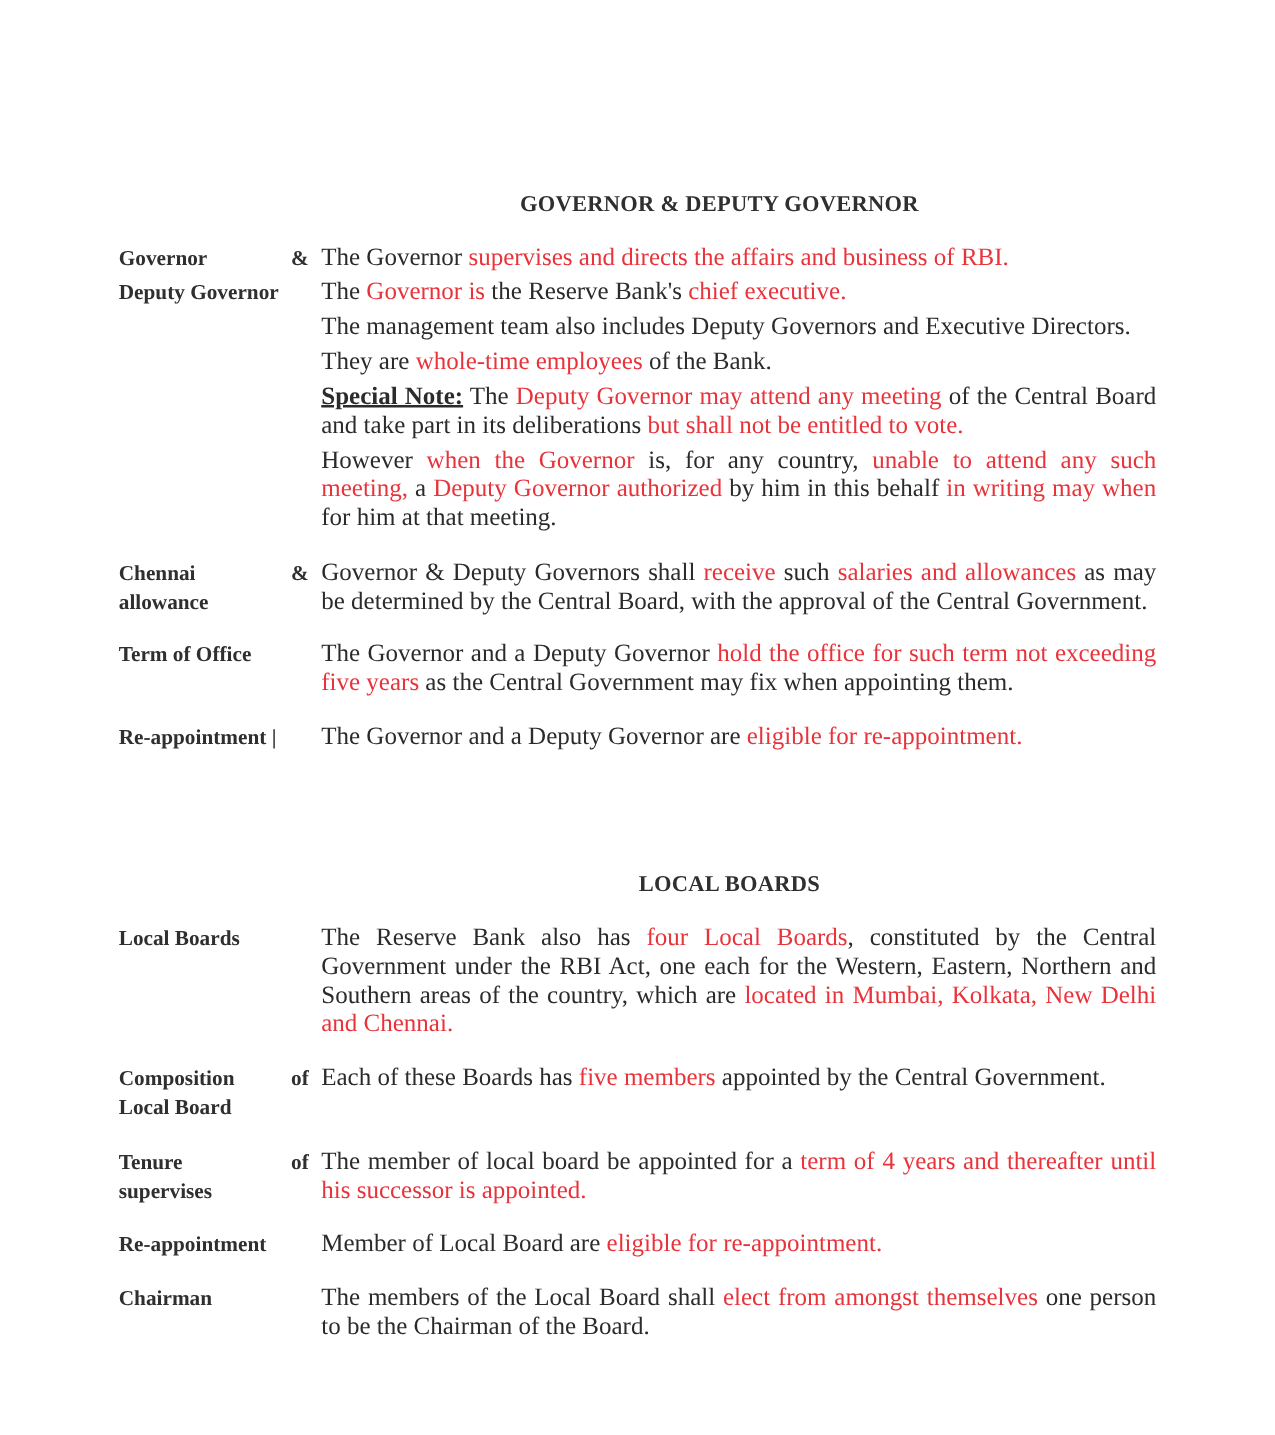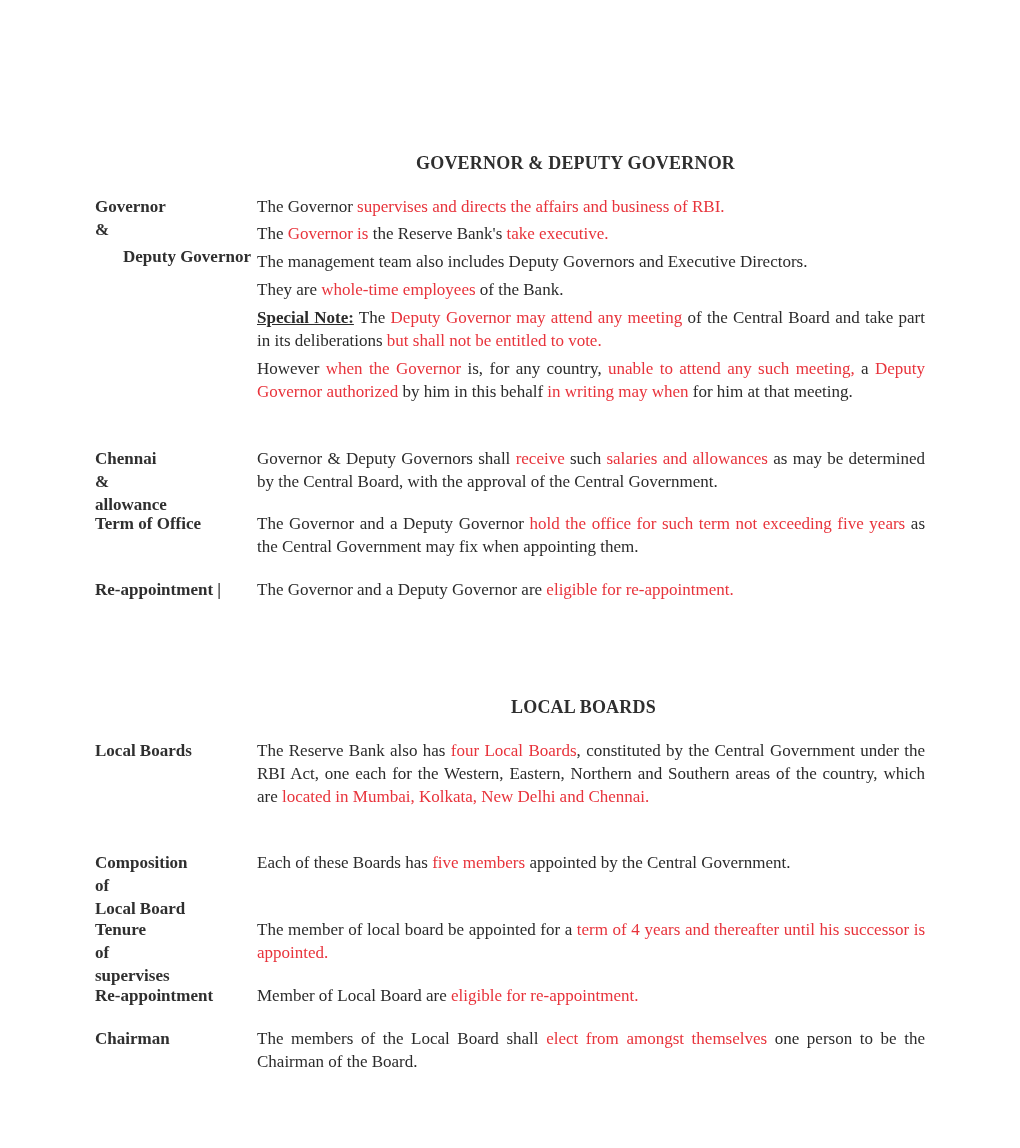--- a/index.html
+++ b/index.html
@@ -11,49 +11,49 @@
     .page { position: absolute; left: 0; top: 0; width: 1020px; height: 1080px; }
     .heading {
       position: absolute; font-weight: bold; font-size: 18px; color: #2f2f2f;
       letter-spacing: 0.2px; white-space: nowrap;
     }
     .row { position: absolute; left: 95px; width: 832px; }
     .label {
       position: absolute; left: 0; top: 0; width: 152px;
       font-weight: bold; font-size: 17px; line-height: 23px; color: #2f2f2f;
     }
-    .label .lline { display: flex; justify-content: space-between; white-space: nowrap; flex-direction: column; }
+    .label .lline { display: flex; justify-content: space-between; white-space: nowrap; }
     .body {
       position: absolute; left: 162px; top: 0; width: 668px;
-      font-size: 17px; line-height: 23px; text-align: justify;
+      font-size: 20px; line-height: 23px; text-align: justify;
     }
     .body p { margin: 0; }
     .hl { color: #e8333b; }
     .ul { font-weight: bold; text-decoration: underline; margin-top: 27px; }
   </style>
 </head>
 <body>
 
 <div class="page">
 
   <div class="heading" style="left:416px; top:153px;">GOVERNOR &amp; DEPUTY GOVERNOR</div>
 
   <div class="row" style="top:195px;">
     <div class="label">
       <div class="lline">
           <span>Governor</span>
           <span>&amp;</span>
         </div>
-      <div class="lline" style="margin-top:4px;margin-left:28px;">
+      <div class="lline" style="margin-top:4px;">
           <span>Deputy Governor</span>
         </div>
     </div>
     <div class="body">
       <p style="margin-bottom:4px;"><span>The Governor </span><span class="hl">supervises and directs the affairs and business of RBI.</span></p>
-      <p style="margin-bottom:5px;"><span>The </span><span class="hl">Governor is</span><span> the Reserve Bank's </span><span class="hl">take executive.</span></p>
+      <p style="margin-bottom:5px;"><span>The </span><span class="hl">Governor is</span><span> the Reserve Bank's </span><span class="hl">chief executive.</span></p>
       <p style="margin-bottom:5px;"><span>The management team also includes Deputy Governors and Executive Directors.</span></p>
       <p style="margin-bottom:5px;"><span>They are </span><span class="hl">whole-time employees</span><span> of the Bank.</span></p>
       <p style="margin-bottom:5px;"><span class="ul">Special Note:</span><span> The </span><span class="hl">Deputy Governor may attend any meeting</span><span> of the Central Board and take part in its deliberations </span><span class="hl">but shall not be entitled to vote.</span></p>
       <p><span>However </span><span class="hl">when the Governor</span><span> is, for any country, </span><span class="hl">unable to attend any such meeting,</span><span> a </span><span class="hl">Deputy Governor authorized</span><span> by him in this behalf </span><span class="hl">in writing may when</span><span> for him at that meeting.</span></p>
     </div>
   </div>
 
   <div class="row" style="top:447px;">
     <div class="label">
       <div class="lline">

